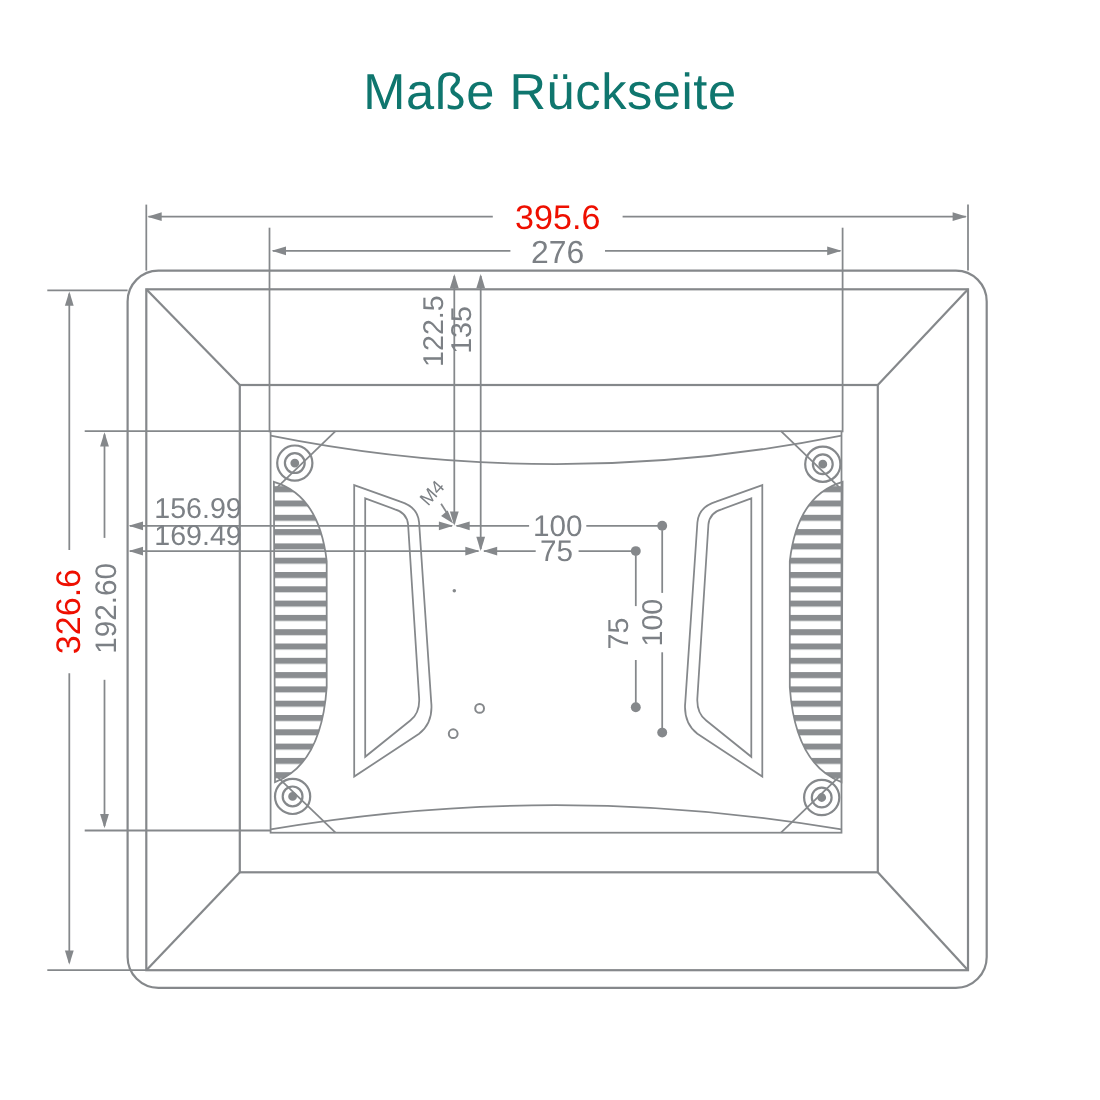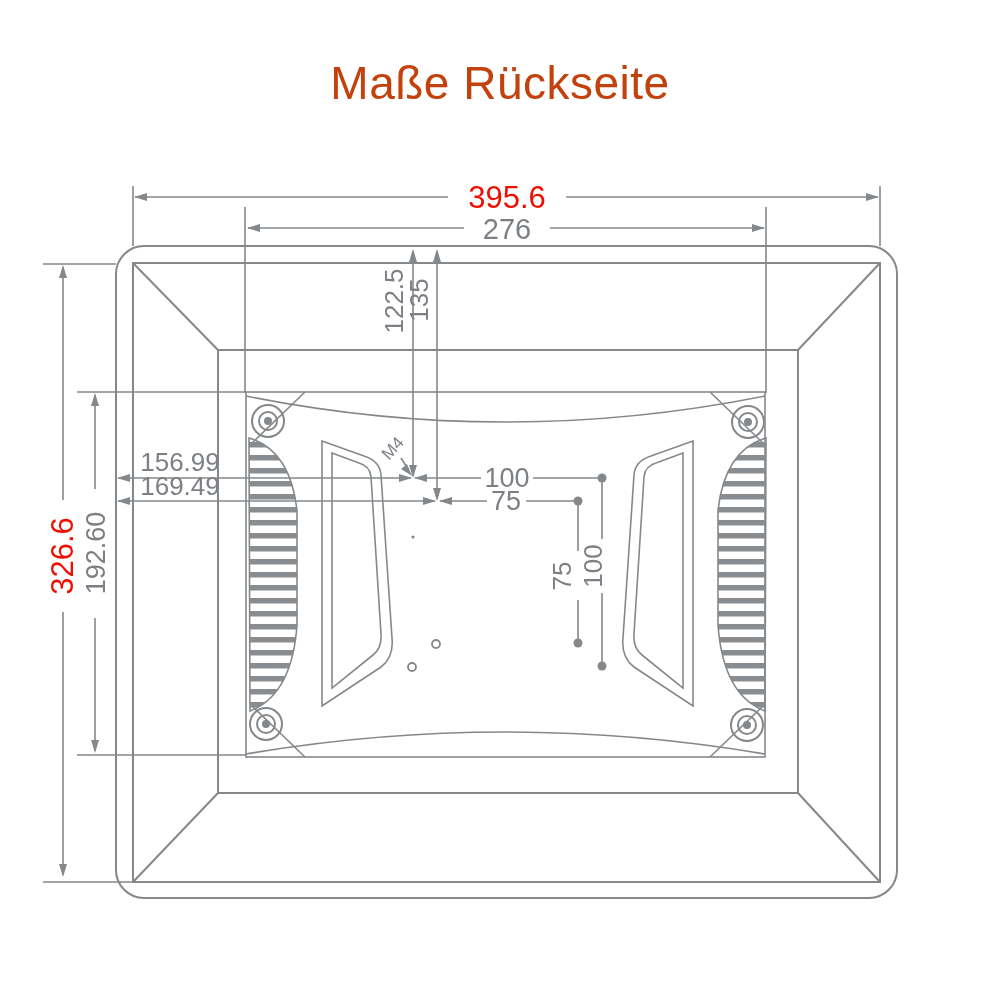--- a/index.html
+++ b/index.html
@@ -1,19 +1,19 @@
 <!DOCTYPE html>
 <html><head>
 <meta charset="utf-8">
 <style>
   html,body{margin:0;padding:0;background:#fff;}
   .stage{position:relative;width:1000px;height:1000px;background:#ffffff;overflow:hidden;
          font-family:"Liberation Sans",sans-serif;}
   .title{position:absolute;top:56px;left:0;width:100%;margin:0;text-align:center;
-         font-size:46px;font-weight:500;letter-spacing:.5px;color:#c2410c;
+         font-size:46px;font-weight:500;letter-spacing:.5px;color:#0f766e;
          font-family:"Liberation Sans",sans-serif;}
   svg{position:absolute;left:0;top:0;}
   .dim-txt{font-family:"Liberation Sans",sans-serif;fill:#7c8085;}
   .dim-txt-red{font-family:"Liberation Sans",sans-serif;fill:#ee0f00;}
   .ln{stroke:#85888b;stroke-width:1.6;fill:none;}
   .body-ln{stroke:#85888b;stroke-width:2;fill:none;}
   .arr{fill:#85888b;stroke:none;}
 </style>
 </head>
 <body>

